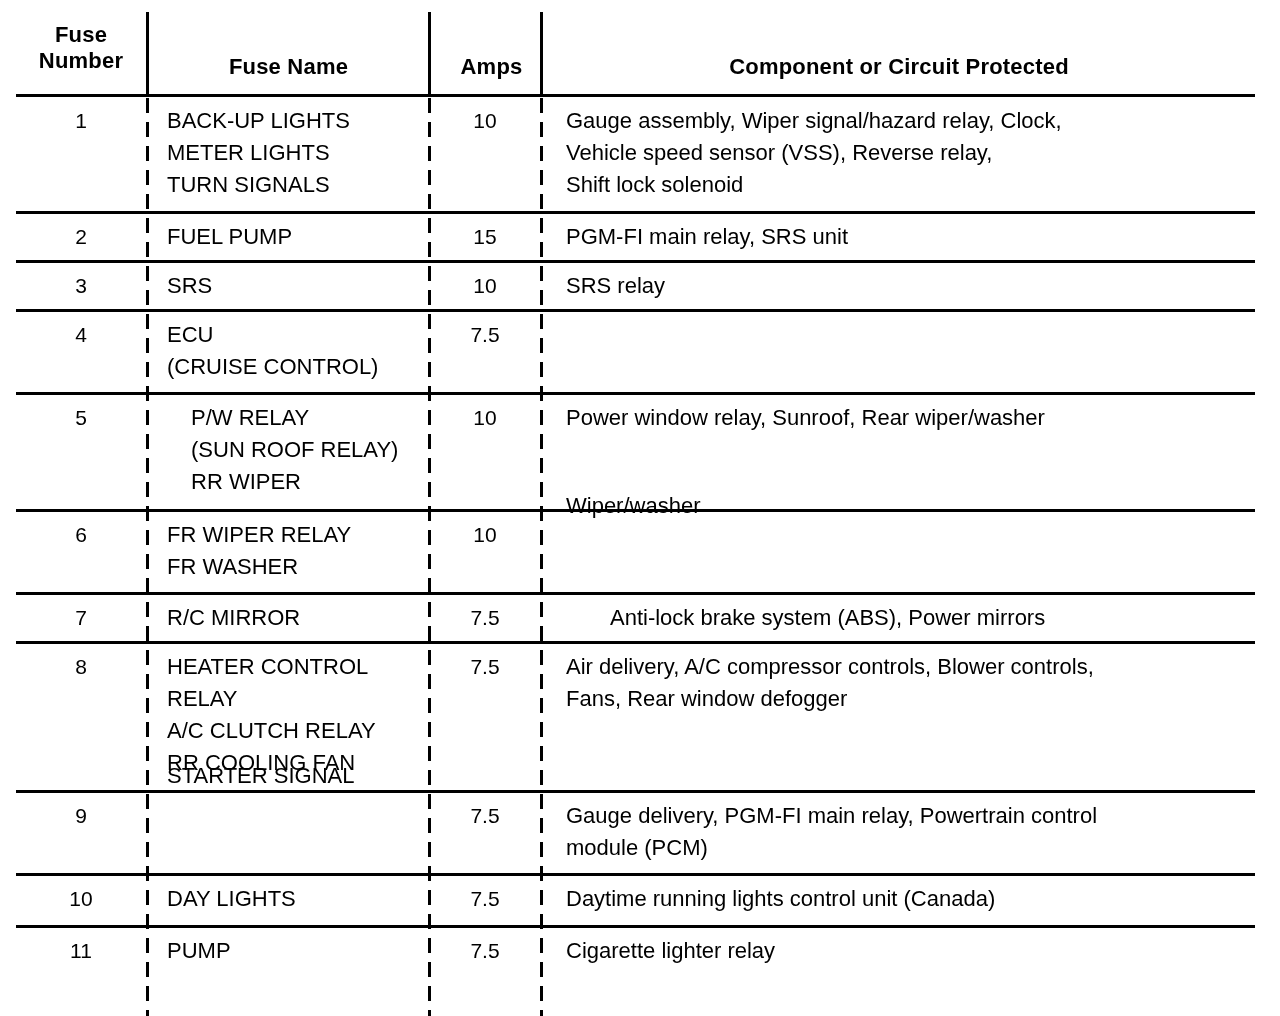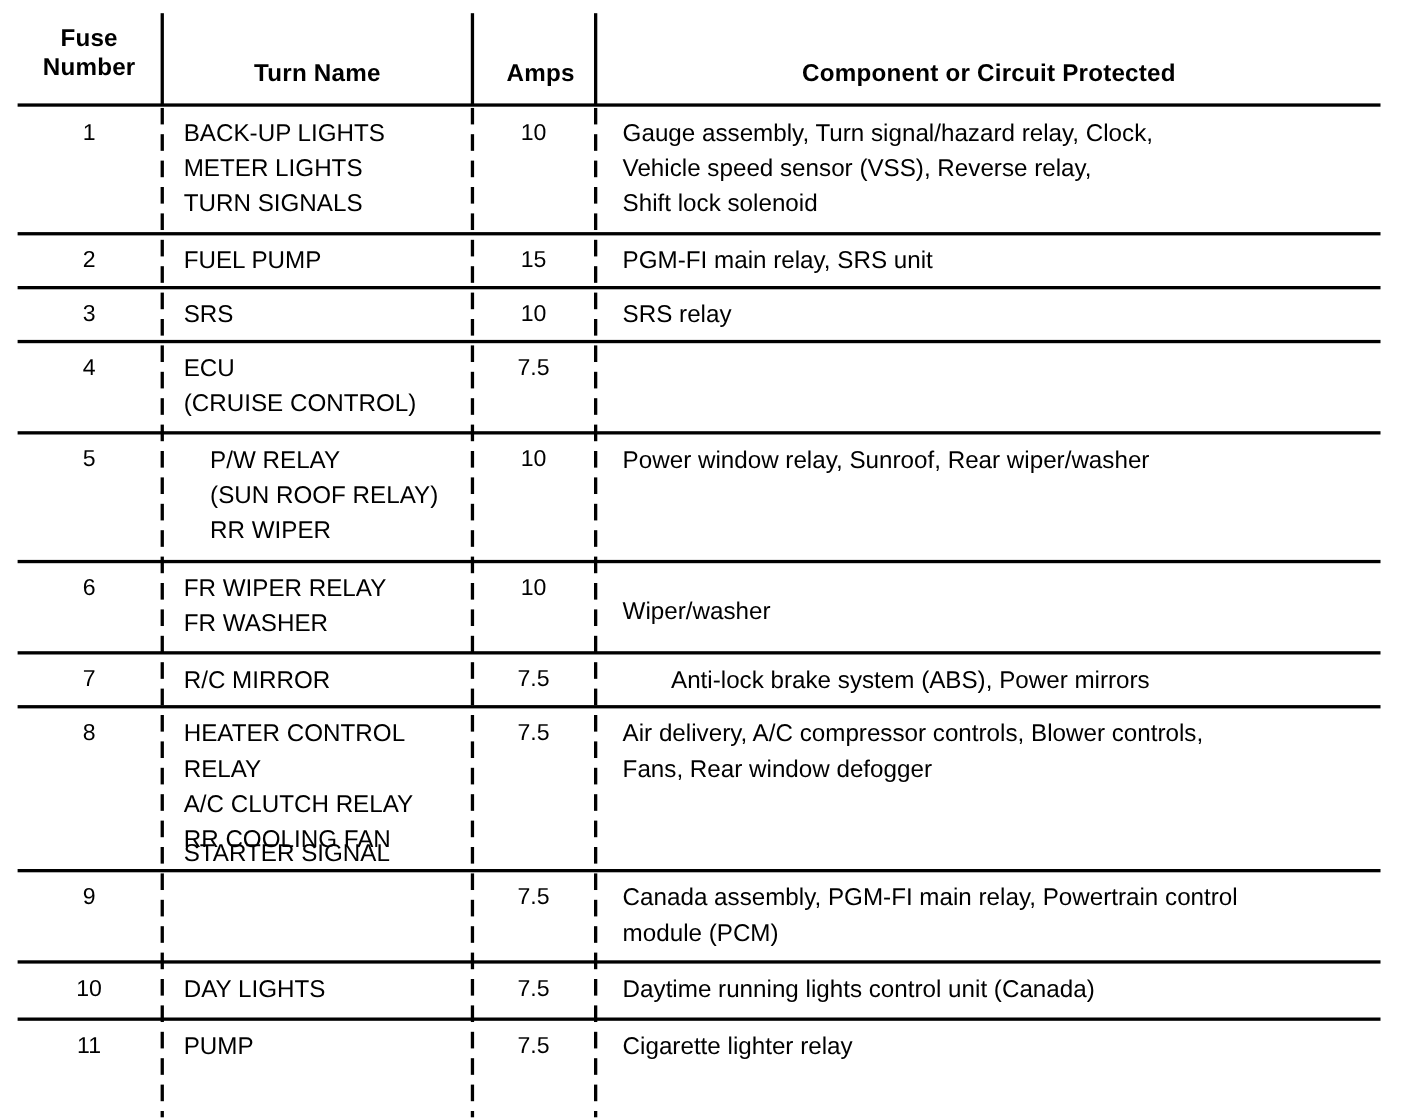--- a/index.html
+++ b/index.html
@@ -103,30 +103,30 @@
   <div class="hrule" style="top:392px;"></div>
   <div class="hrule" style="top:509px;"></div>
   <div class="hrule" style="top:592px;"></div>
   <div class="hrule" style="top:641px;"></div>
   <div class="hrule" style="top:790px;"></div>
   <div class="hrule" style="top:873px;"></div>
   <div class="hrule" style="top:925px;"></div>
 
   <div class="hdr-cell" style="left:16px; top:22px; width:130px;">Fuse
 Number</div>
-  <div class="hdr-cell" style="left:149px; top:54px; width:279px;">Turn Name</div>
+  <div class="hdr-cell" style="left:149px; top:54px; width:279px;">Fuse Name</div>
   <div class="hdr-cell" style="left:443px; top:54px; width:97px;">Amps</div>
   <div class="hdr-cell" style="left:543px; top:54px; width:712px;">Component or Circuit Protected</div>
 
   <div class="cell cell-num" style="left:16px;  top:105px; width:130px;">1</div>
   <div class="cell cell-name" style="left:167px; top:105px; width:258px;">BACK-UP LIGHTS
 METER LIGHTS
 TURN SIGNALS</div>
   <div class="cell cell-amps" style="left:432px; top:105px; width:106px;">10</div>
-  <div class="cell cell-desc" style="left:566px; top:105px; width:695px;">Gauge assembly, Turn signal/hazard relay, Clock,
+  <div class="cell cell-desc" style="left:566px; top:105px; width:695px;">Gauge assembly, Wiper signal/hazard relay, Clock,
 Vehicle speed sensor (VSS), Reverse relay,
 Shift lock solenoid</div>
 
   <div class="cell cell-num" style="left:16px;  top:221px; width:130px;">2</div>
   <div class="cell cell-name" style="left:167px; top:221px; width:258px;">FUEL PUMP</div>
   <div class="cell cell-amps" style="left:432px; top:221px; width:106px;">15</div>
   <div class="cell cell-desc" style="left:566px; top:221px; width:695px;">PGM-FI main relay, SRS unit</div>
 
   <div class="cell cell-num" style="left:16px;  top:270px; width:130px;">3</div>
   <div class="cell cell-name" style="left:167px; top:270px; width:258px;">SRS</div>
@@ -142,40 +142,40 @@
   <div class="cell cell-name" style="left:167px; top:402px; width:258px;margin-left:24px;">P/W RELAY
 (SUN ROOF RELAY)
 RR WIPER</div>
   <div class="cell cell-amps" style="left:432px; top:402px; width:106px;">10</div>
   <div class="cell cell-desc" style="left:566px; top:402px; width:695px;">Power window relay, Sunroof, Rear wiper/washer</div>
 
   <div class="cell cell-num" style="left:16px;  top:519px; width:130px;">6</div>
   <div class="cell cell-name" style="left:167px; top:519px; width:258px;">FR WIPER RELAY
 FR WASHER</div>
   <div class="cell cell-amps" style="left:432px; top:519px; width:106px;">10</div>
-  <div class="cell cell-desc" style="left:566px; top:540px; width:695px;">Wiper/washer</div>
+  <div class="cell cell-desc" style="left:566px; top:490px; width:695px;">Wiper/washer</div>
 
   <div class="cell cell-num" style="left:16px;  top:602px; width:130px;">7</div>
   <div class="cell cell-name" style="left:167px; top:602px; width:258px;">R/C MIRROR</div>
   <div class="cell cell-amps" style="left:432px; top:602px; width:106px;">7.5</div>
   <div class="cell cell-desc" style="left:566px; top:602px; width:695px;margin-left:44px;">Anti-lock brake system (ABS), Power mirrors</div>
 
   <div class="cell cell-num" style="left:16px;  top:651px; width:130px;">8</div>
   <div class="cell cell-name" style="left:167px; top:651px; width:258px;">HEATER CONTROL
 RELAY
 A/C CLUTCH RELAY
 RR COOLING FAN</div>
   <div class="cell cell-amps" style="left:432px; top:651px; width:106px;">7.5</div>
   <div class="cell cell-desc" style="left:566px; top:651px; width:695px;">Air delivery, A/C compressor controls, Blower controls,
 Fans, Rear window defogger</div>
 
   <div class="cell cell-num" style="left:16px;  top:800px; width:130px;">9</div>
   <div class="cell cell-name" style="left:167px; top:760px; width:258px;">STARTER SIGNAL</div>
   <div class="cell cell-amps" style="left:432px; top:800px; width:106px;">7.5</div>
-  <div class="cell cell-desc" style="left:566px; top:800px; width:700px;">Canada assembly, PGM-FI main relay, Powertrain control
+  <div class="cell cell-desc" style="left:566px; top:800px; width:700px;">Gauge delivery, PGM-FI main relay, Powertrain control
 module (PCM)</div>
 
   <div class="cell cell-num" style="left:16px;  top:883px; width:130px;">10</div>
   <div class="cell cell-name" style="left:167px; top:883px; width:258px;">DAY LIGHTS</div>
   <div class="cell cell-amps" style="left:432px; top:883px; width:106px;">7.5</div>
   <div class="cell cell-desc" style="left:566px; top:883px; width:695px;">Daytime running lights control unit (Canada)</div>
 
   <div class="cell cell-num" style="left:16px;  top:935px; width:130px;">11</div>
   <div class="cell cell-name" style="left:167px; top:935px; width:258px;">PUMP</div>
   <div class="cell cell-amps" style="left:432px; top:935px; width:106px;">7.5</div>

